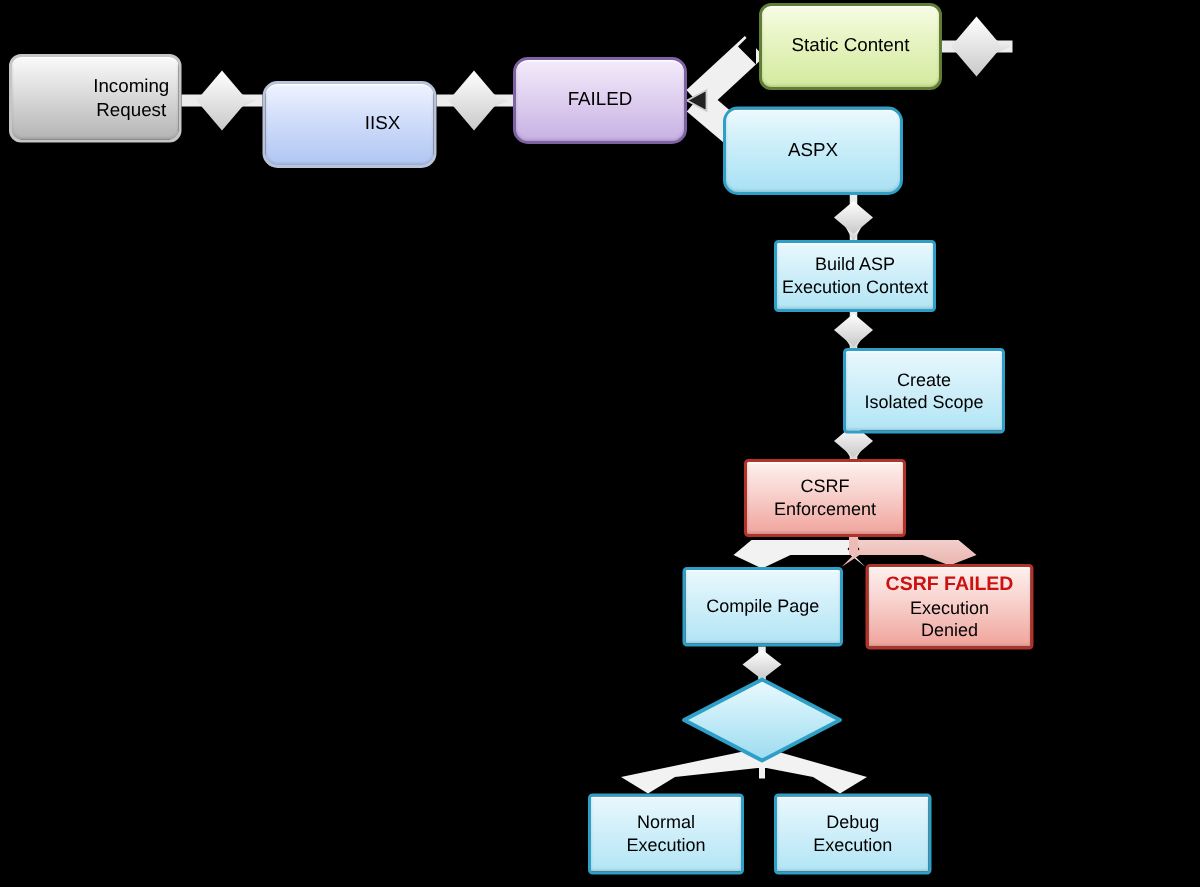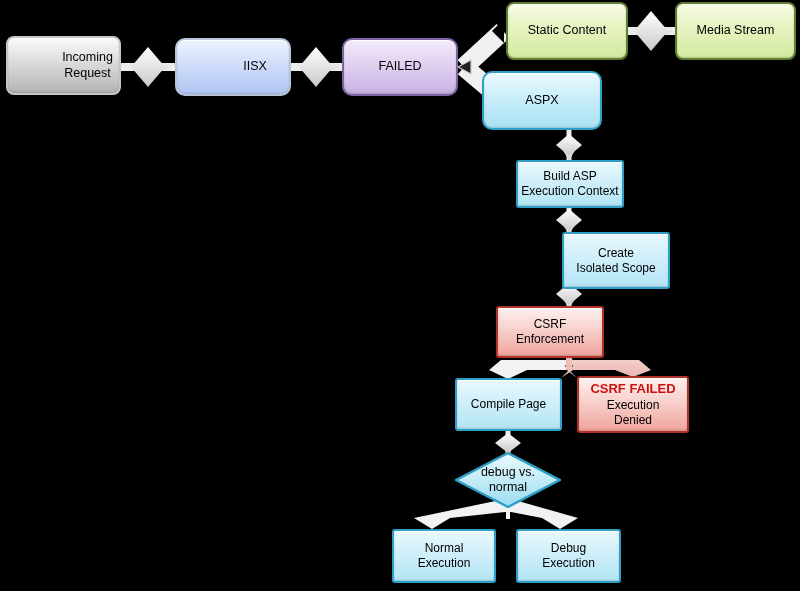--- a/index.html
+++ b/index.html
@@ -108,49 +108,46 @@
 
     <polygon points="414,518 505,499 511,499 578,518 560,529 542,518 511,512 505,512 450,518 432,529" fill="#f2f2f2"></polygon>
     <rect x="506" y="500" width="4" height="19" fill="#f2f2f2"></rect>
 
     <polygon points="456,480 508,453 560,480 508,507" fill="url(#gCyan)" stroke="#2e9fc6" stroke-width="2.5" stroke-linejoin="round"></polygon>
   </svg>
 
   <div class="node gray r8 bold" style="left:6px;  top:36px; width:115px;height:59px;">Incoming
 Request</div>
 
-  <div class="node blue r10 bold" style="left:175px;top:38px; width:116px;height:58px;padding-left:44px;">IISX</div>
+  <div class="node blue r10 bold" style="left:175px;top:54px; width:116px;height:58px;padding-left:44px;">IISX</div>
 
   <div class="node purple r10 bold" style="left:342px;top:38px; width:116px;height:58px;">FAILED</div>
 
   <div class="node green r8 bold" style="left:506px;top:2px;  width:122px;height:58px;">Static Content</div>
 
-  <div class="node green r8 bold" style="left:675px;top:2px;  width:121px;height:58px;">Media Stream</div>
 
   <div class="node cyanR r10 bold" style="left:482px;top:71px; width:120px;height:59px;">ASPX</div>
 
   <div class="node cyanS r2" style="left:516px;top:160px;width:108px;height:48px;font-size:12px;">Build ASP
 Execution Context</div>
 
   <div class="node cyanS r2" style="left:516px;top:232px;width:108px;height:57px;font-size:12px;margin-left:46px;">Create
 Isolated Scope</div>
 
   <div class="node red r2" style="left:496px;top:306px;width:108px;height:52px;font-size:12px;">CSRF
 Enforcement</div>
 
   <div class="node cyanS r2" style="left:455px;top:378px;width:107px;height:53px;font-size:12px;">Compile Page</div>
 
   <div class="node red r2" style="left:577px;top:376px;width:112px;height:57px;font-size:12px;flex-direction:column;">
     <span class="csrf-title">CSRF FAILED</span>
     <span>Execution
 Denied</span>
   </div>
 
-  <div class="diamond-label" style="left:453px;top:462px;width:110px;height:36px;">debug vs.
-normal</div>
 
   <div class="node cyanS r2" style="left:392px;top:529px;width:104px;height:54px;font-size:12px;">Normal
 Execution</div>
 
   <div class="node cyanS r2" style="left:516px;top:529px;width:105px;height:54px;font-size:12px;">Debug
 Execution</div>
 
 </div>
 
 </body></html>

